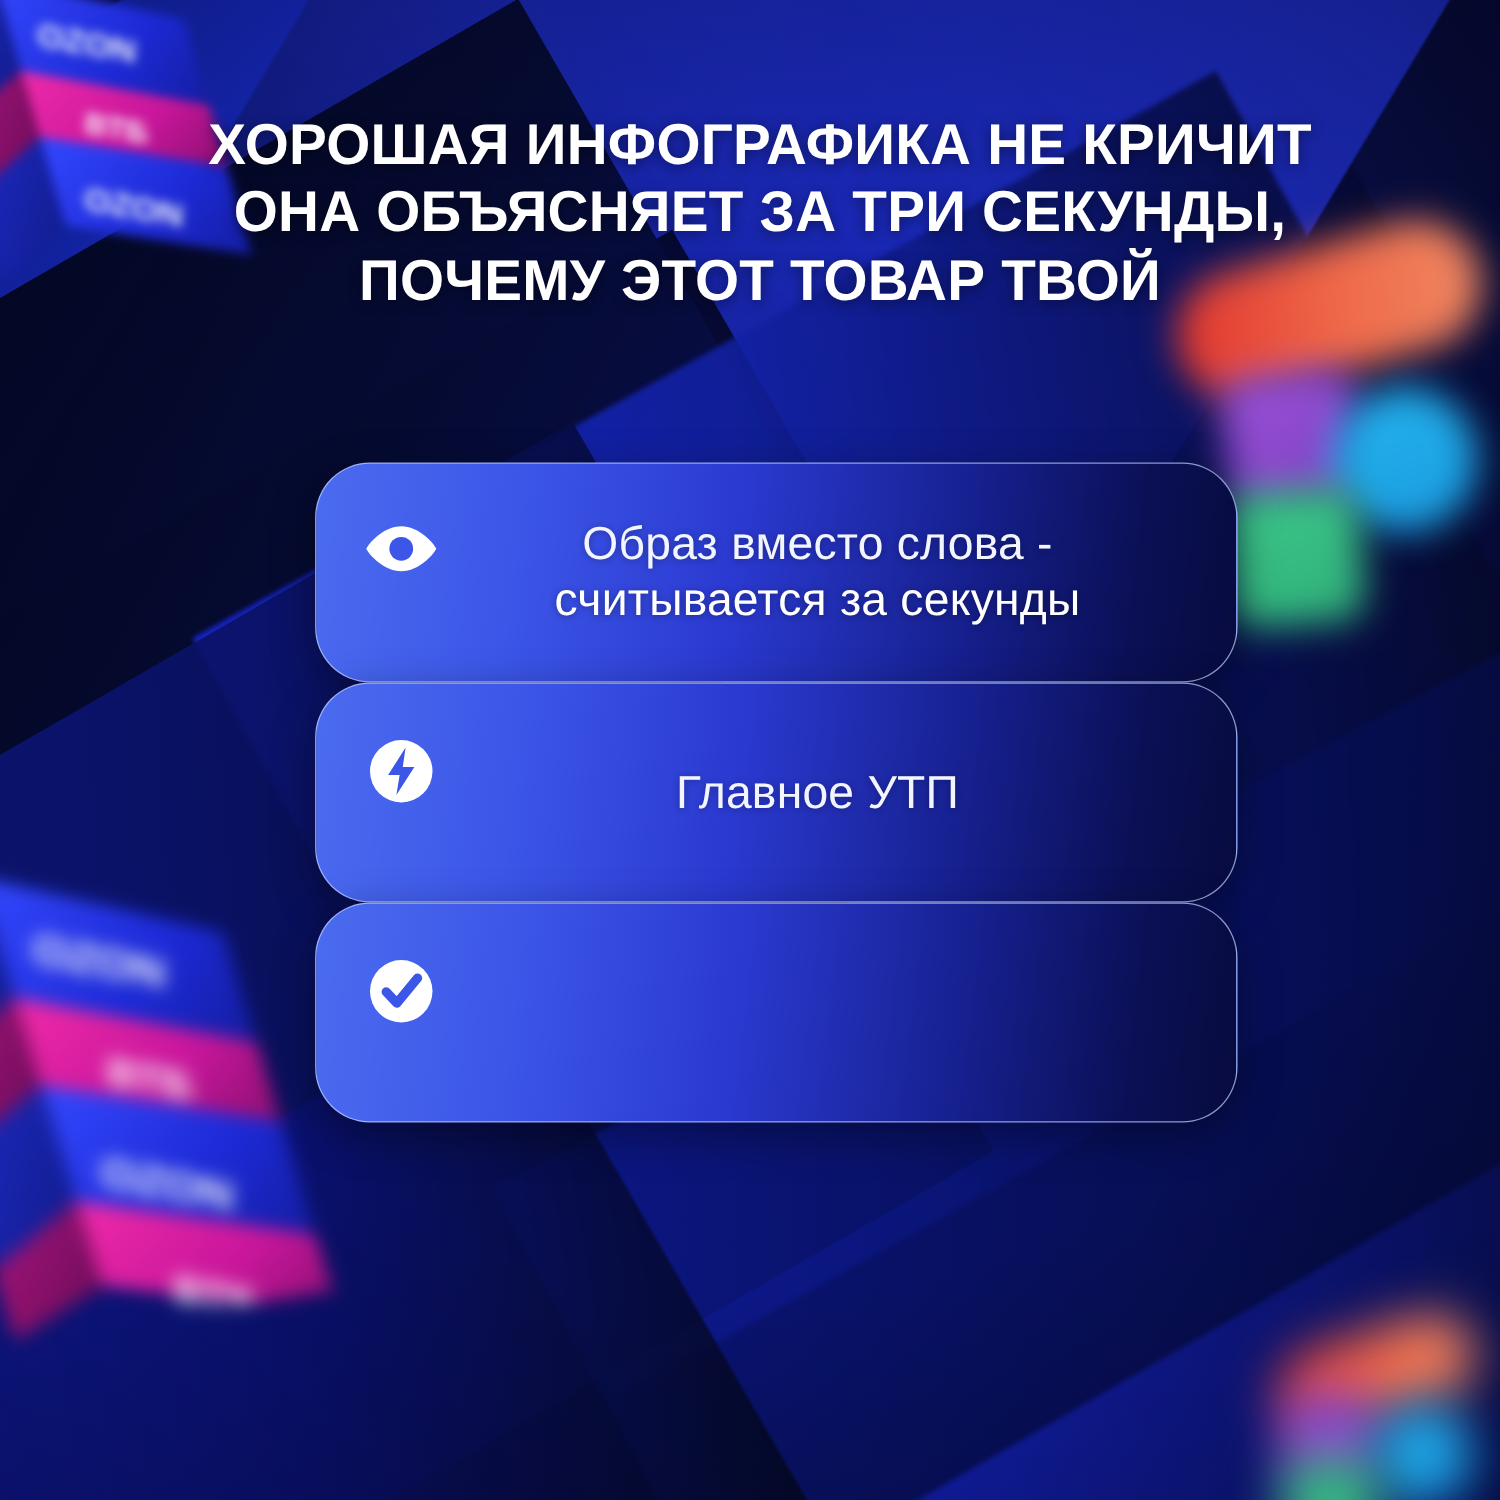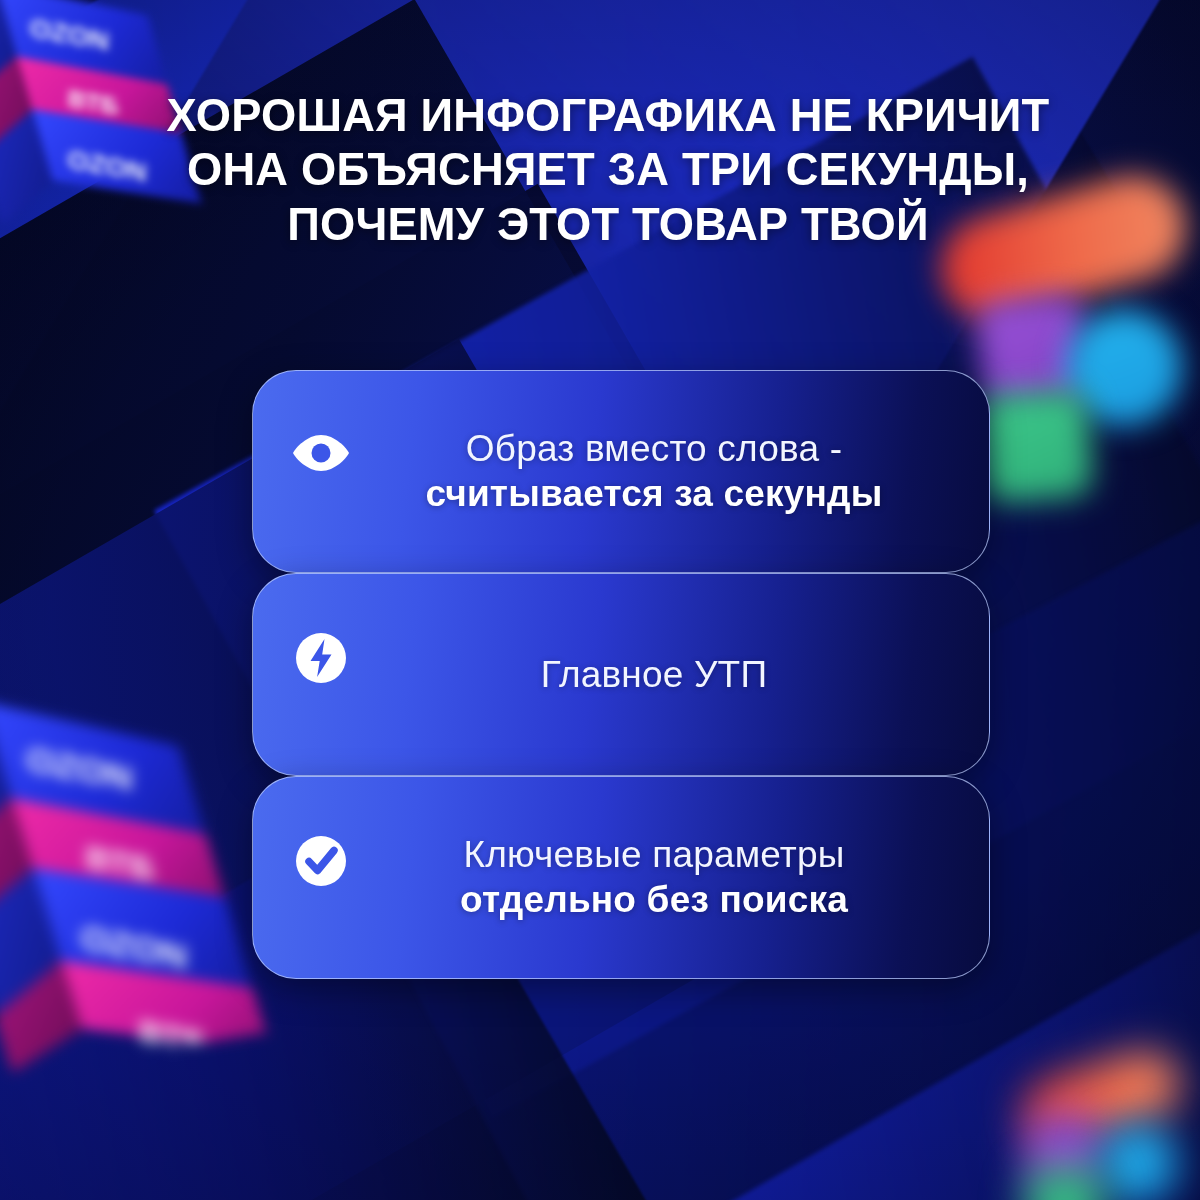--- a/index.html
+++ b/index.html
@@ -167,21 +167,21 @@
   }
 
   
   .cards{
     position:absolute; z-index:6;
     left:252px; top:370px;
     width:738px;
   }
   .card{
     position:relative;
-    height:203px;
+    height:176px;
     border-radius:44px;
     background:linear-gradient(97deg,#4b6bef 0%,#3c56e8 22%,#2a39cf 46%,#16208f 70%,#0b1056 88%,#070b3e 100%);
     border:1.5px solid rgba(190,208,255,.72);
     display:flex;
     align-items:center;
     overflow:hidden;
     box-shadow:0 10px 34px rgba(0,0,0,.38);
   }
   .card + .card{ }
 
@@ -208,21 +208,21 @@
     font-weight:400;
     line-height:1.22;
     letter-spacing:.005em;
     white-space:nowrap;
     text-shadow:0 1px 6px rgba(0,0,0,.3);
   }
   .card-line2{
     display:block;
     color:#ffffff;
     font-size:37px;
-    font-weight:700;
+    font-weight:400;
     line-height:1.25;
     letter-spacing:.005em;
     white-space:nowrap;
     text-shadow:0 1px 6px rgba(0,0,0,.35);
   }
 
   
   .card-2 .card-icon{ margin-top:-34px; }
   .card-3 .card-icon{ margin-top:-34px; }
 </style>
@@ -347,20 +347,16 @@
       </div>
     </div>
 
     <div class="card card-3">
       <div class="card-icon">
         <svg viewBox="0 0 64 64" aria-hidden="true">
           <circle cx="32" cy="32" r="25" fill="#ffffff"></circle>
           <path d="M20 32.5 l8.5 9 L45 21.5" fill="none" stroke="#3c56e8" stroke-width="7.5" stroke-linecap="round" stroke-linejoin="round"></path>
         </svg>
       </div>
-      <div class="card-text">
-        <span class="card-line1">Ключевые параметры</span>
-        <span class="card-line2">отдельно без поиска</span>
-      </div>
     </div>
 
   </div>
 </div>
 
 </body></html>

